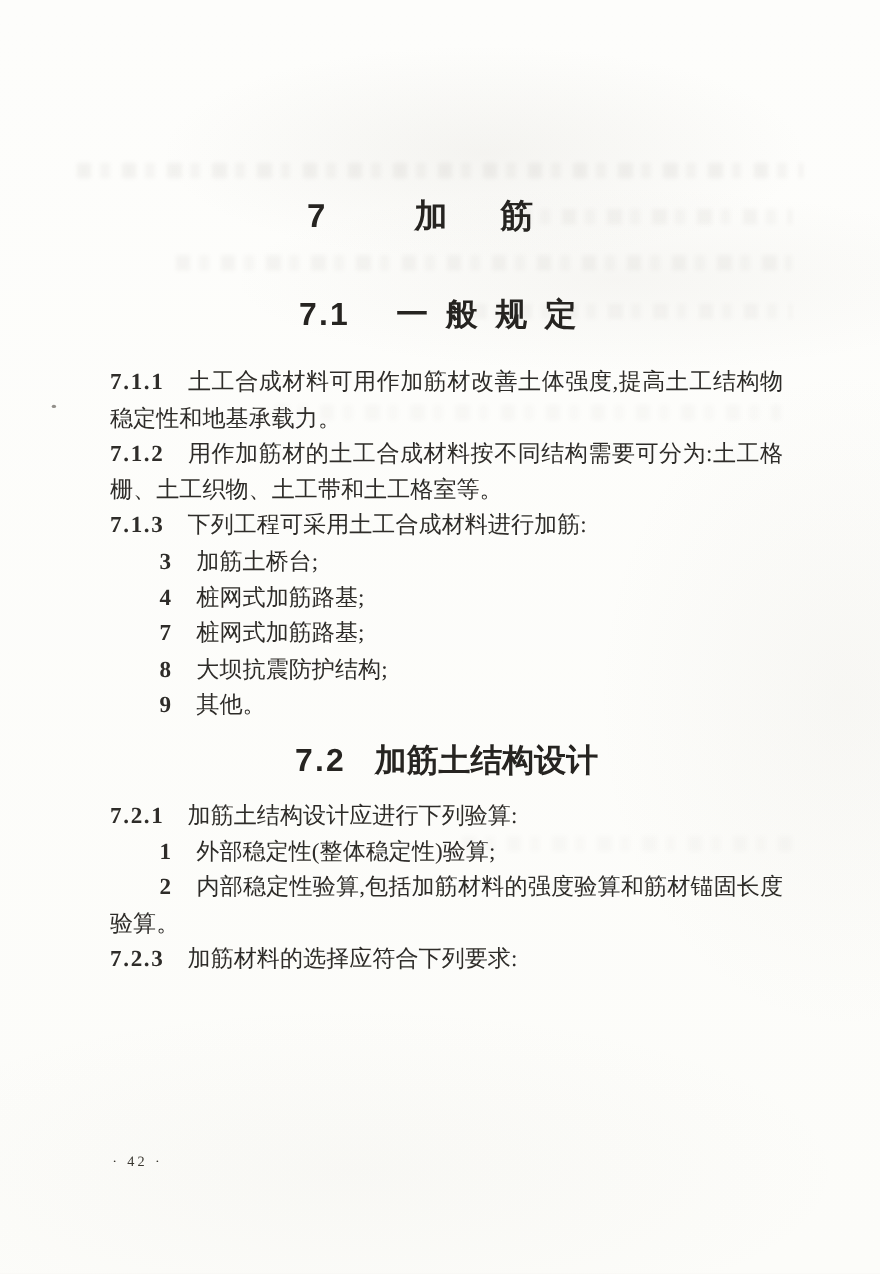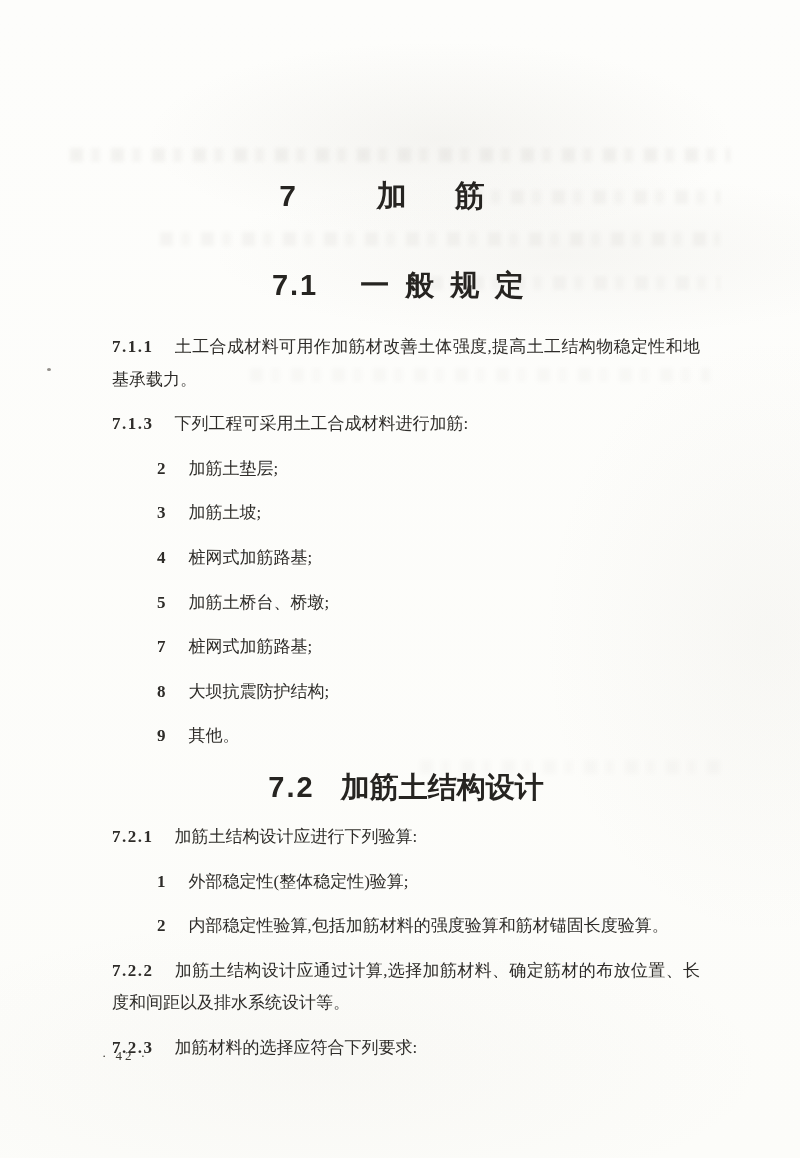--- a/index.html
+++ b/index.html
@@ -61,22 +61,22 @@
     font-family: "Liberation Sans", "DejaVu Sans", sans-serif;
     font-size: 29px; font-weight: bold;
     color: #262421;
   }
   .section-heading .sec-num { margin-right: 0.9em; letter-spacing: 2px; }
   .heading-7-1 { margin-top: 49px; }
   .heading-7-1 .sec-title { letter-spacing: 0.55em; padding-left: 0.55em; }
   .heading-7-2 { margin-top: 15px; margin-bottom: 13px; text-align: center; }
   .body-text { margin-top: 25px; }
   p.clause, p.item {
-    margin: 12px;
-    font-size: 17px;
+    margin: 0;
+    font-size: 21px;
     line-height: 32.6px;
     text-align: justify;
     color: #2e2c29;
   }
   p.item { text-indent: 45px; }
   .clause-num {
     font-weight: bold;
     letter-spacing: 1.5px;
     margin-right: 21px;
     white-space: nowrap;
@@ -114,33 +114,30 @@
 
     <h2 class="section-heading heading-7-1">
       <span class="sec-num">7.1</span><span class="sec-title">一般规定</span>
     </h2>
 
     <div class="body-text">
       <p class="clause">
         <span class="clause-num">7.1.1</span><span>土工合成材料可用作加筋材改善土体强度,提高土工结构物稳定性和地基承载力。</span>
       </p>
       <p class="clause">
+        <span class="clause-num">7.1.2</span><span>用作加筋材的土工合成材料按不同结构需要可分为:土工格栅、土工织物、土工带和土工格室等。</span>
+      </p>
+      <p class="clause">
         <span class="clause-num">7.1.3</span><span>下列工程可采用土工合成材料进行加筋:</span>
       </p>
       <p class="item">
-        <span class="item-num">2</span><span>加筋土垫层;</span>
-      </p>
-      <p class="item">
-        <span class="item-num">3</span><span>加筋土坡;</span>
+        <span class="item-num">3</span><span>加筋土桥台;</span>
       </p>
       <p class="item">
         <span class="item-num">4</span><span>桩网式加筋路基;</span>
-      </p>
-      <p class="item">
-        <span class="item-num">5</span><span>加筋土桥台、桥墩;</span>
       </p>
       <p class="item">
         <span class="item-num">7</span><span>桩网式加筋路基;</span>
       </p>
       <p class="item">
         <span class="item-num">8</span><span>大坝抗震防护结构;</span>
       </p>
       <p class="item">
         <span class="item-num">9</span><span>其他。</span>
       </p>
@@ -154,23 +151,20 @@
       <p class="clause">
         <span class="clause-num">7.2.1</span><span>加筋土结构设计应进行下列验算:</span>
       </p>
       <p class="item">
         <span class="item-num">1</span><span>外部稳定性(整体稳定性)验算;</span>
       </p>
       <p class="item">
         <span class="item-num">2</span><span>内部稳定性验算,包括加筋材料的强度验算和筋材锚固长度验算。</span>
       </p>
       <p class="clause">
-        <span class="clause-num">7.2.2</span><span>加筋土结构设计应通过计算,选择加筋材料、确定筋材的布放位置、长度和间距以及排水系统设计等。</span>
-      </p>
-      <p class="clause">
         <span class="clause-num">7.2.3</span><span>加筋材料的选择应符合下列要求:</span>
       </p>
     </div>
 
   </div>
 
   <div class="page-number">· 42 ·</div>
 
 </div>
 

